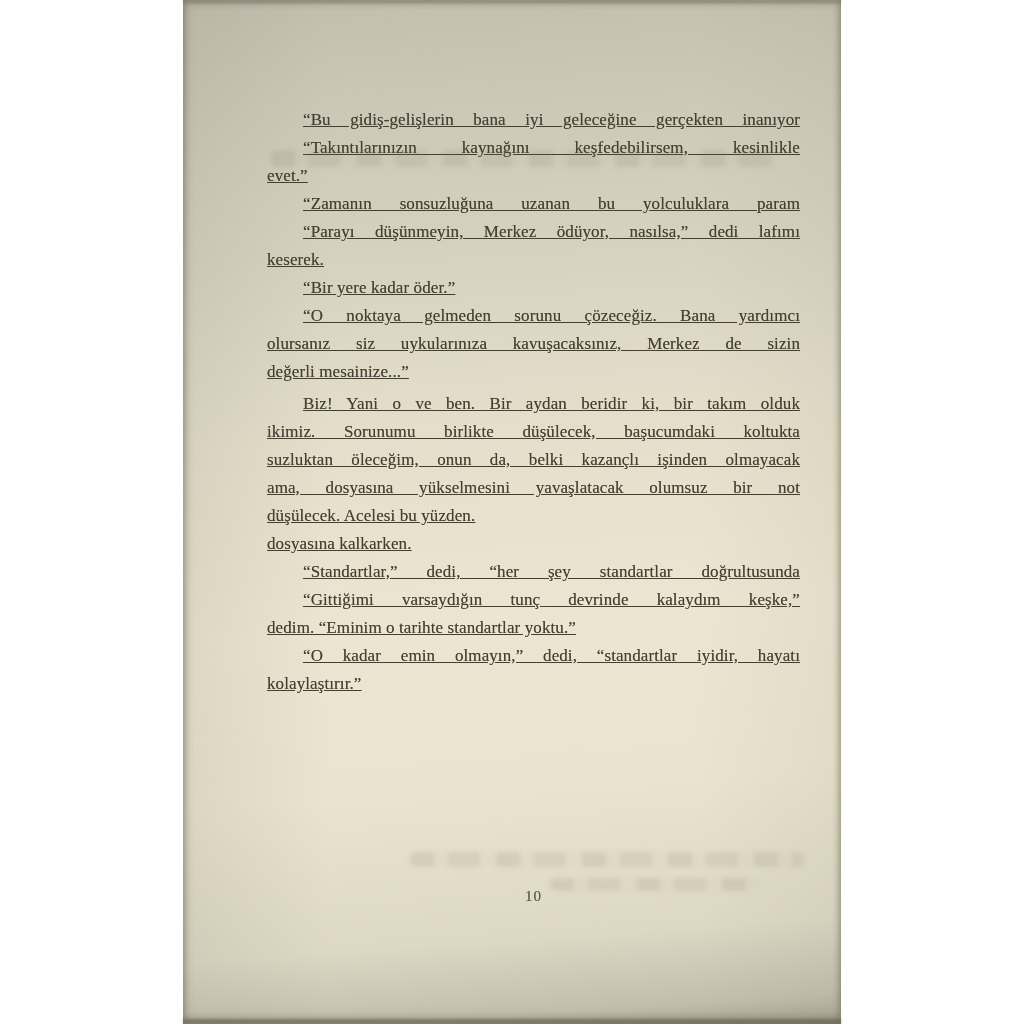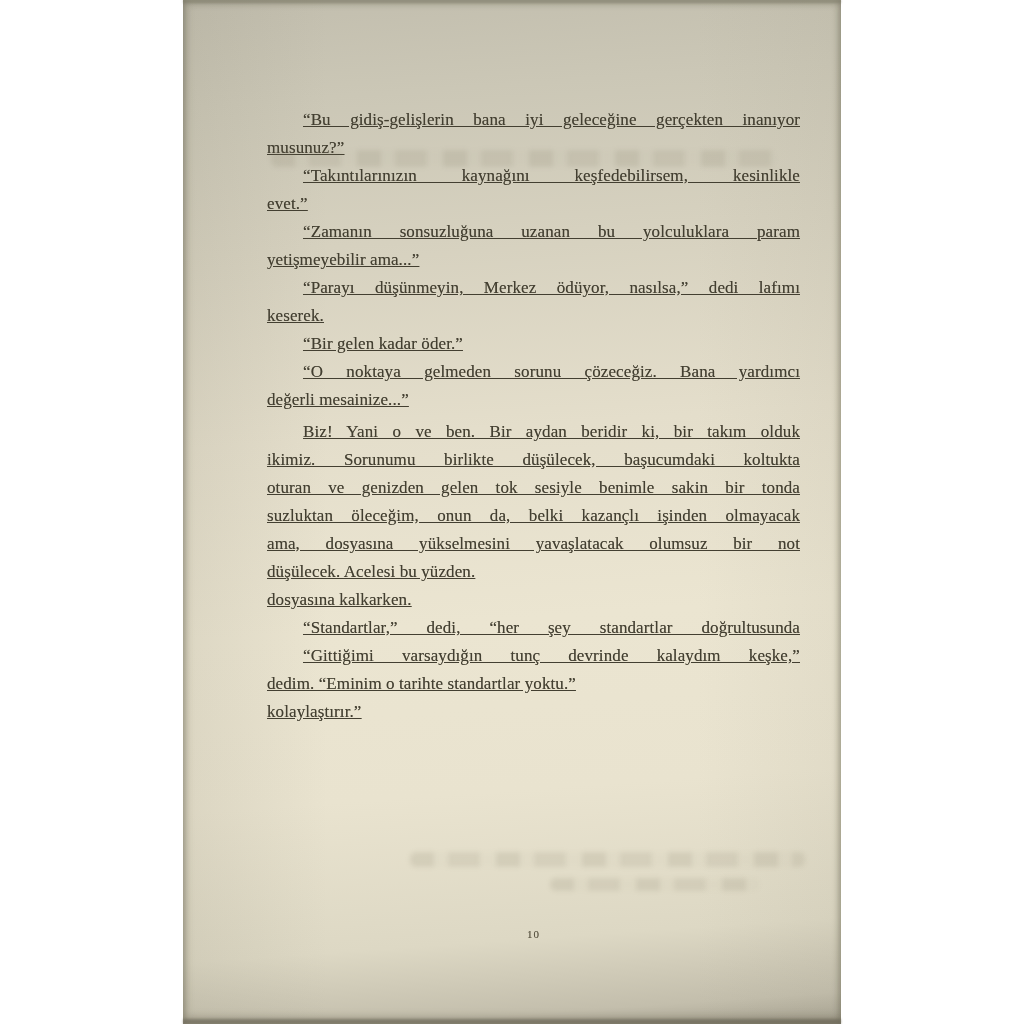--- a/index.html
+++ b/index.html
@@ -50,23 +50,23 @@
   .line{
     text-align:justify;
     text-align-last:justify;
     height:28px;overflow:hidden;
     text-shadow:0 0 0.5px rgba(67,63,49,0.55);
   }
   .line.end{text-align-last:left;}
   .line.first{padding-left:36px;}
   .line.gap{margin-top:4px;}
   .pagenum{
-    position:absolute;left:84px;top:928px;width:533px;
+    position:absolute;left:84px;top:888px;width:533px;
     text-align:center;
-    font-size:11px;color:#595442;
+    font-size:15px;color:#595442;
     letter-spacing:1px;
     text-shadow:0 0 0.5px rgba(89,84,66,0.5);
   }
   .ghost{
     position:absolute;
     background:repeating-linear-gradient(90deg,
       rgba(122,116,94,0.26) 0px, rgba(122,116,94,0.26) 24px,
       rgba(122,116,94,0.05) 24px, rgba(122,116,94,0.05) 38px,
       rgba(122,116,94,0.22) 38px, rgba(122,116,94,0.22) 70px,
       rgba(122,116,94,0.04) 70px, rgba(122,116,94,0.04) 86px);
@@ -79,40 +79,39 @@
   .ghost.g3{left:367px;top:878px;width:210px;height:13px;}
 </style>
 </head>
 <body>
 
 <div class="scan">
   <div class="page">
     <div class="edge-top"></div>
     <div class="textblock">
         <div class="line first">“Bu gidiş-gelişlerin bana iyi geleceğine gerçekten inanıyor</div>
-        <div class="line end">musunuz?”</div>
         <div class="line first">“Takıntılarınızın kaynağını keşfedebilirsem, kesinlikle</div>
         <div class="line end">evet.”</div>
         <div class="line first">“Zamanın sonsuzluğuna uzanan bu yolculuklara param</div>
-        <div class="line end">yetişmeyebilir ama...”</div>
         <div class="line first">“Parayı düşünmeyin, Merkez ödüyor, nasılsa,” dedi lafımı</div>
         <div class="line end">keserek.</div>
-        <div class="line first end">“Bir gelen kadar öder.”</div>
+        <div class="line first end">“Bir yere kadar öder.”</div>
         <div class="line first">“O noktaya gelmeden sorunu çözeceğiz. Bana yardımcı</div>
+        <div class="line">olursanız siz uykularınıza kavuşacaksınız, Merkez de sizin</div>
         <div class="line end">değerli mesainize...”</div>
         <div class="line first gap">Biz! Yani o ve ben. Bir aydan beridir ki, bir takım olduk</div>
         <div class="line">ikimiz. Sorunumu birlikte düşülecek, başucumdaki koltukta</div>
-        <div class="line">oturan ve genizden gelen tok sesiyle benimle sakin bir tonda</div>
         <div class="line">suzluktan öleceğim, onun da, belki kazançlı işinden olmayacak</div>
         <div class="line">ama, dosyasına yükselmesini yavaşlatacak olumsuz bir not</div>
         <div class="line end">düşülecek. Acelesi bu yüzden.</div>
         <div class="line end">dosyasına kalkarken.</div>
         <div class="line first">“Standartlar,” dedi, “her şey standartlar doğrultusunda</div>
         <div class="line first">“Gittiğimi varsaydığın tunç devrinde kalaydım keşke,”</div>
         <div class="line end">dedim. “Eminim o tarihte standartlar yoktu.”</div>
+        <div class="line first">“O kadar emin olmayın,” dedi, “standartlar iyidir, hayatı</div>
         <div class="line end">kolaylaştırır.”</div>
       </div>
     <div class="ghost g1"></div>
     <div class="ghost g2"></div>
     <div class="ghost g3"></div>
     <div class="pagenum">10</div>
     <div class="edge-bottom"></div>
   </div>
 </div>
 

